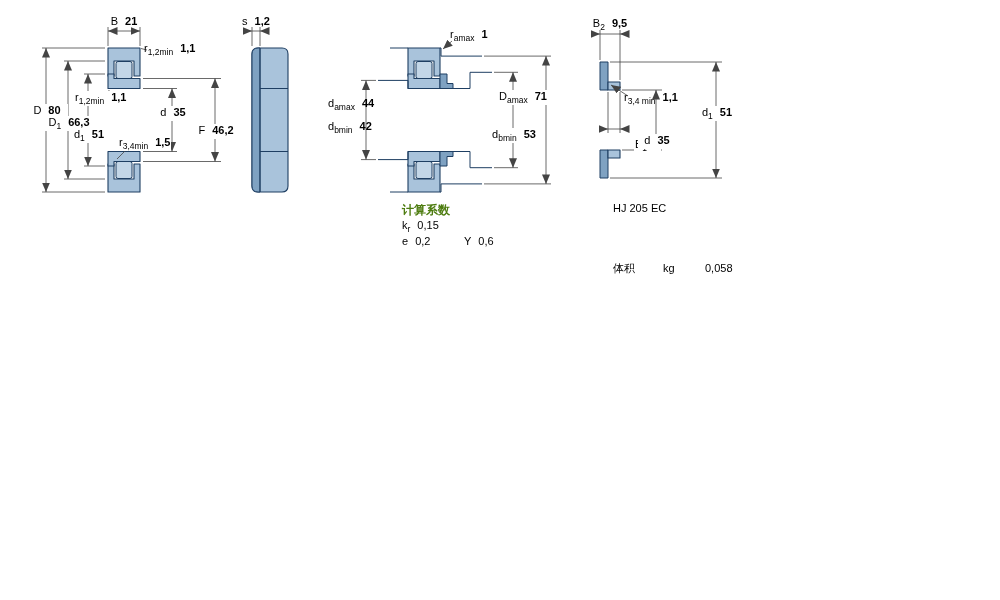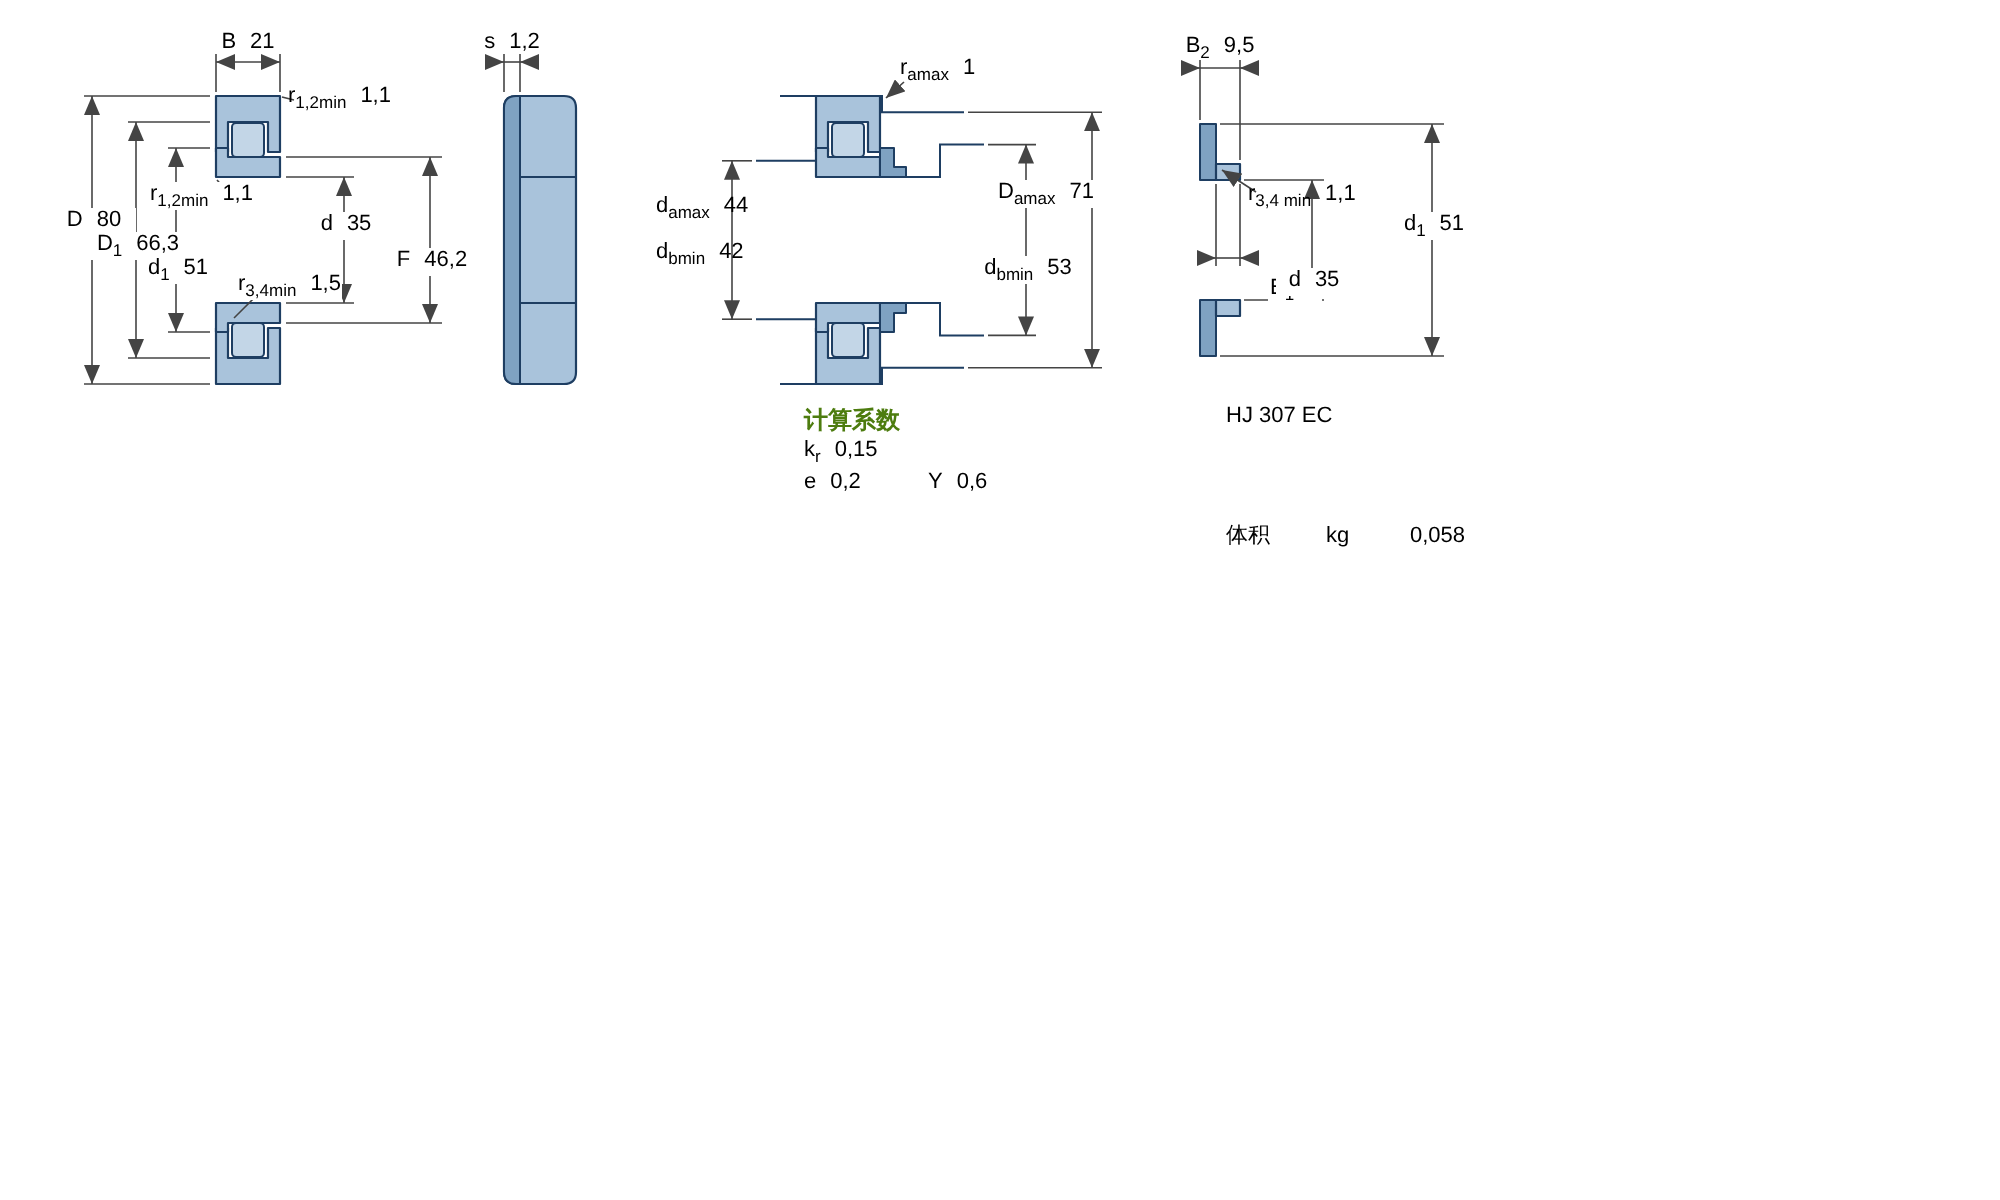--- a/index.html
+++ b/index.html
@@ -1,21 +1,21 @@
 <!DOCTYPE html>
 <html><head>
 <meta charset="utf-8">
 <style>
   html,body{margin:0;padding:0;background:#fff;}
   .canvas{position:relative;width:1000px;height:600px;background:#fff;overflow:hidden;
           font-family:"Liberation Sans", sans-serif;}
   .canvas svg{position:absolute;left:0;top:0;}
   .dim{position:absolute;font-size:11px;color:#000;white-space:nowrap;line-height:13px;}
   .dim sub{font-size:8.5px;line-height:1;}
-  .dim .v{margin-left:7px;}
+  .dim .v{margin-left:7px;font-weight:bold;}
   .bg{background:#fff;padding:0 1px;}
   .ctr{text-align:center;}
   .heading{position:absolute;font-size:12px;font-weight:bold;color:#4d7c0f;white-space:nowrap;}
   .txt{position:absolute;font-size:11px;color:#000;white-space:nowrap;}
   .txt sub{font-size:8.5px;}
   .txt .v{margin-left:7px;}
   .mass-label{display:inline-block;width:50px;}
   .mass-unit{display:inline-block;width:42px;margin-top:40px;}
 
   
@@ -185,18 +185,18 @@
   <div class="dim" style="left:624px;top:91px"><span>r</span><sub>3,4 min</sub><span class="v">1,1</span></div>
   <div class="dim bg ctr" style="left:694px;top:106px;width:44px"><span>d</span><sub>1</sub><span class="v">51</span></div>
   <div class="dim bg" style="left:634px;top:138px"><span>B</span><sub>1</sub><span class="v">6</span></div>
   <div class="dim bg ctr" style="left:638px;top:134px;width:36px"><span>d</span><sub></sub><span class="v">35</span></div>
 
   <div class="heading" style="left:402px;top:202px">计算系数</div>
   <div class="txt" style="left:402px;top:219px"><span>k</span><sub>r</sub><span class="v">0,15</span></div>
   <div class="txt" style="left:402px;top:235px"><span>e</span><sub></sub><span class="v">0,2</span></div>
   <div class="txt" style="left:464px;top:235px"><span>Y</span><sub></sub><span class="v">0,6</span></div>
 
-  <div class="txt" style="left:613px;top:202px">HJ 307 EC</div>
+  <div class="txt" style="left:613px;top:202px">HJ 205 EC</div>
   <div class="txt" style="left:613px;top:222px">
     <span class="mass-label">体积</span><span class="mass-unit">kg</span><span>0,058</span>
   </div>
 
 </div>
 
 </body></html>

